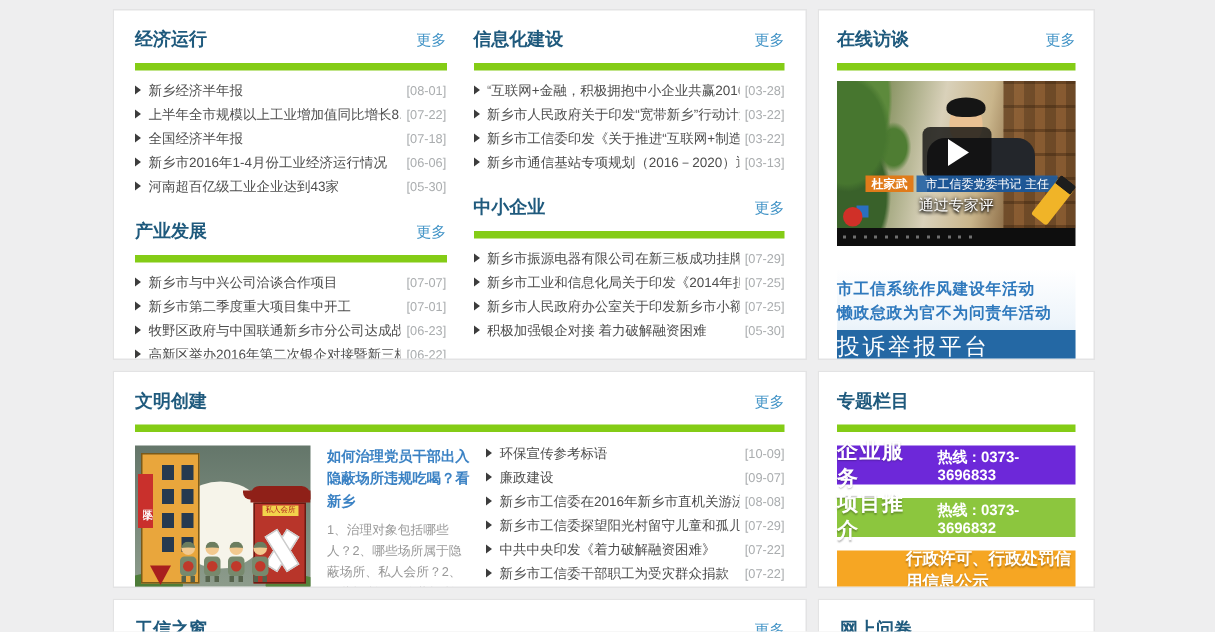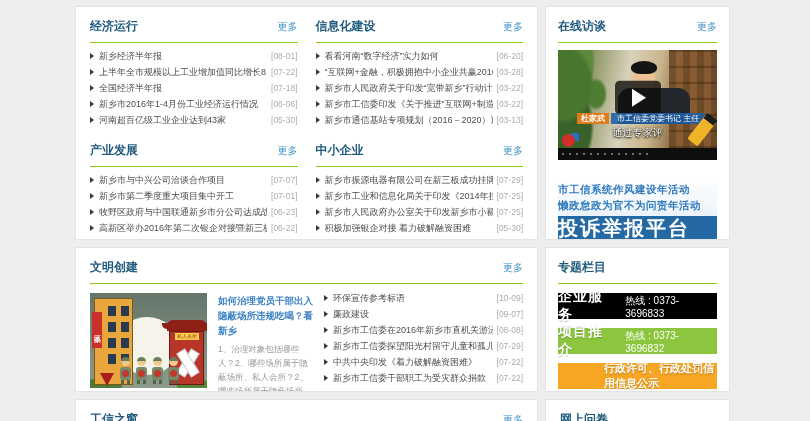--- a/index.html
+++ b/index.html
@@ -9,21 +9,21 @@
     -webkit-font-smoothing:antialiased;
   }
   .page{position:relative;width:810px;height:421px;}
   .cols{position:absolute;left:75px;top:6px;display:flex;gap:7px;}
   .col-left{width:463px;display:flex;flex-direction:column;gap:7px;}
   .col-right{width:185px;display:flex;flex-direction:column;gap:7px;}
   .panel{background:#fff;border:1px solid #e3e3e4;box-sizing:border-box;}
 
   
   .sec-head{display:flex;justify-content:space-between;align-items:center;
-    padding:11px 0 7px;border-bottom:1px solid #84cc16;}
+    padding:11px 0 7px;border-bottom:5px solid #84cc16;}
   .sec-title{color:#1f5a7d;font-weight:bold;font-size:12px;}
   .more{color:#4193c6;font-size:10px;text-decoration:none;cursor:pointer;text-align:right;}
 
   
   .news{margin-top:5px;}
   .news-item{display:flex;align-items:center;height:16px;cursor:pointer;}
   .bullet{width:0;height:0;border-left:4px solid #3c3c3c;border-top:3px solid transparent;
     border-bottom:3px solid transparent;margin-right:5px;flex:0 0 auto;}
   .news-text{flex:1 1 auto;font-size:9px;color:#4d4d4d;white-space:nowrap;overflow:hidden;}
   .news-date{flex:0 0 auto;font-size:8.5px;color:#aaadaf;margin-left:4px;}
@@ -60,21 +60,21 @@
     border-top:7px solid #1d1d1d;transform:rotate(38deg);border-radius:2px;}
   .v-logo{position:absolute;left:4px;bottom:1px;width:18px;height:14px;}
   .v-logo-c{position:absolute;left:0;bottom:0;width:13px;height:13px;border-radius:50%;background:#d03028;}
   .v-logo-s{position:absolute;left:9px;top:0;width:8px;height:8px;background:#2a6fc0;}
   .v-ticker{height:12px;background:#0e0e0e;
     background-image:repeating-linear-gradient(90deg,rgba(190,190,190,.55) 0 2px,transparent 2px 7px);
     background-size:55% 2px;background-repeat:no-repeat;background-position:4px 5px;}
   .notice{margin-top:15px;cursor:pointer;
     background:linear-gradient(#ffffff,#eef5fb 55%,#d6e7f4);padding-top:6px;}
   .notice-line{color:#2f79bd;font-weight:bold;font-size:10.5px;line-height:16px;letter-spacing:.5px;}
-  .notice-btn{margin-top:3px;background:#2468a4;color:#fff;font-weight:bold;font-size:20px;
+  .notice-btn{margin-top:3px;background:#2468a4;color:#fff;font-weight:normal;font-size:15px;
     line-height:24px;letter-spacing:2px;}
 
   
   .panel-civ{height:145px;padding:0 14px;overflow:hidden;}
   .civ-body{display:flex;margin-top:9px;}
   .cartoon{position:relative;width:117px;height:95px;flex:0 0 auto;overflow:hidden;cursor:pointer;
     background:linear-gradient(#64766a,#8d9c8c);}
   .ct-moon{position:absolute;left:25px;top:24px;width:64px;height:58px;border-radius:50%;background:#f6f4ea;}
   .ct-grass-l{position:absolute;left:-8px;bottom:-6px;width:40px;height:16px;border-radius:50%;background:#4d7c38;}
   .ct-grass-r{position:absolute;right:-6px;bottom:-5px;width:36px;height:14px;border-radius:50%;background:#55843c;}
@@ -103,21 +103,21 @@
   .featured{width:96px;flex:0 0 auto;margin:0 10px 0 11px;overflow:hidden;}
   .featured-title{color:#3b82c4;font-size:9.5px;line-height:15px;font-weight:bold;cursor:pointer;}
   .featured-body{color:#999;font-size:8.5px;line-height:14px;margin-top:4px;}
   .civ-list{flex:1 1 auto;min-width:0;margin-top:-3px;}
 
   
   .panel-special{height:145px;padding:0 12px;overflow:hidden;}
   .sp-banner{height:26px;margin-top:9px;display:flex;align-items:center;justify-content:center;
     color:#fff;cursor:pointer;}
   .sp-label{font-weight:bold;font-size:14px;letter-spacing:1px;text-shadow:0 1px 1px rgba(0,0,0,.25);}
-  .sp-hot{font-size:10px;margin-left:8px;font-weight:normal;}
+  .sp-hot{font-size:10px;margin-left:8px;font-weight:bold;}
   .sp-hot:empty{display:none;}
   .sp-banner:last-child .sp-label{font-size:11px;letter-spacing:0;}
 
   
   .panel-stub{height:40px;padding:0 14px;overflow:hidden;}
 </style>
 </head>
 <body>
 
 <div class="page">
@@ -200,25 +200,20 @@
               </div>
             </div>
         </div>
         <div class="subcol">
           <div class="sec-head">
             <span class="sec-title">信息化建设</span>
             <a class="more">更多</a>
           </div>
           <div class="news">
 
-              <div class="news-item">
-                <span class="bullet"></span>
-                <span class="news-text">看看河南“数字经济”实力如何</span>
-                <span class="news-date">[06-20]</span>
-              </div>
 
               <div class="news-item">
                 <span class="bullet"></span>
                 <span class="news-text">“互联网+金融，积极拥抱中小企业共赢2016新契</span>
                 <span class="news-date">[03-28]</span>
               </div>
 
               <div class="news-item">
                 <span class="bullet"></span>
                 <span class="news-text">新乡市人民政府关于印发“宽带新乡”行动计划</span>
@@ -400,21 +395,21 @@
 
         </div>
       </div>
 
       <div class="panel panel-special">
         <div class="sec-head">
           <span class="sec-title">专题栏目</span>
         </div>
         <div>
 
-            <div class="sp-banner" style="background: #000000;">
+            <div class="sp-banner" style="background: #6d28d9;">
               <span class="sp-label">企业服务</span>
               <span class="sp-hot">热线 : 0373-3696833</span>
             </div>
 
             <div class="sp-banner" style="background: rgb(140, 198, 62);">
               <span class="sp-label">项目推介</span>
               <span class="sp-hot">热线 : 0373-3696832</span>
             </div>
 
             <div class="sp-banner" style="background: rgb(246, 166, 35); padding-left: 46px;">

